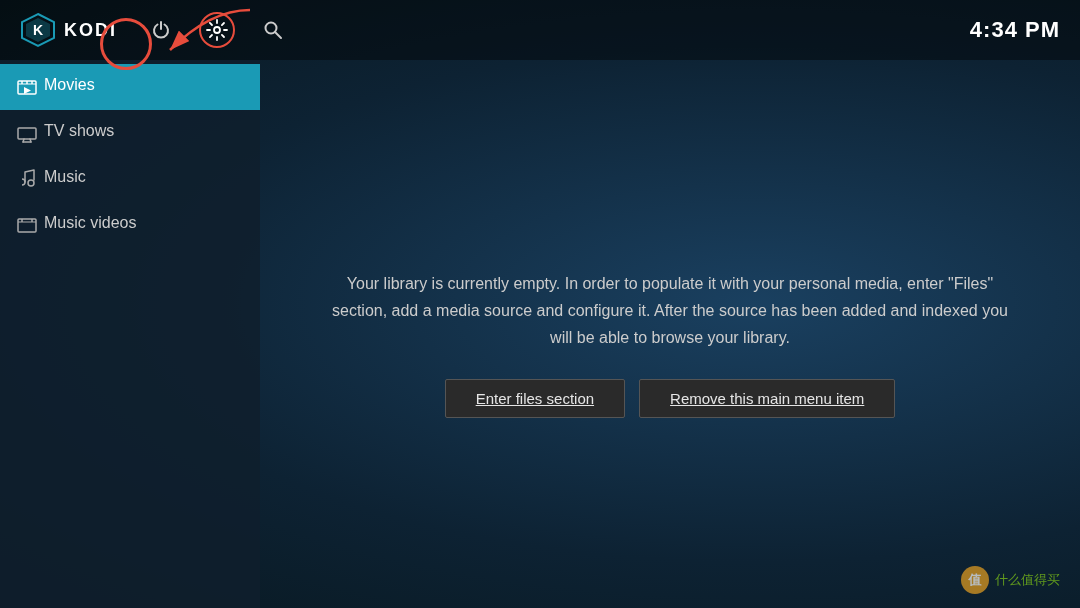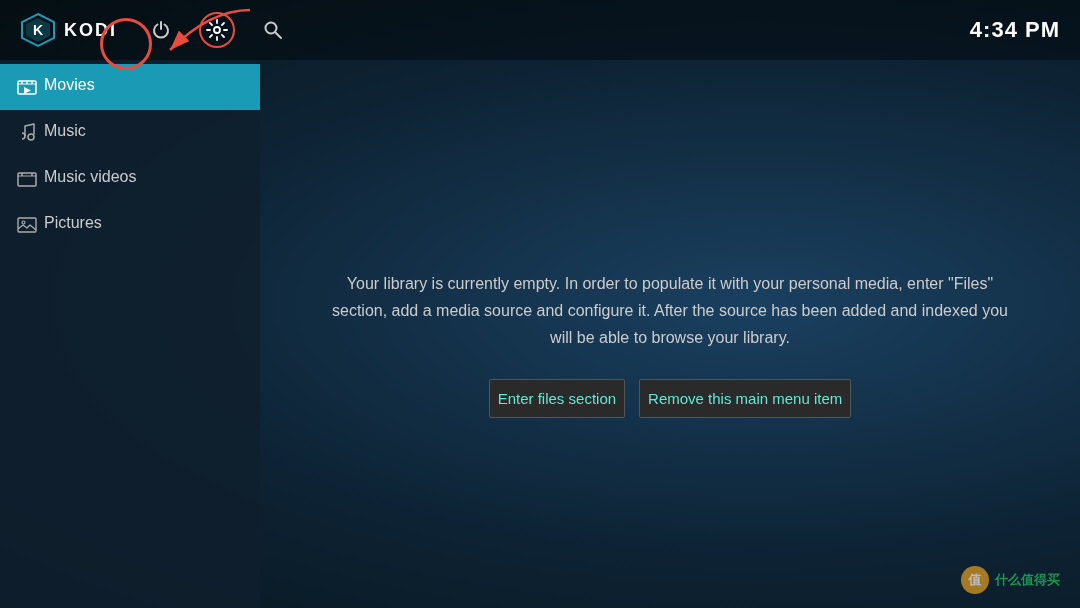--- a/index.html
+++ b/index.html
@@ -164,28 +164,29 @@
       margin-bottom: 28px;
     }
 
     .action-buttons {
       display: flex;
       gap: 14px;
       justify-content: center;
     }
 
     .action-btn {
-      padding: 10px 8px;
+      padding: 10px 30px;
       background: #2a2a2a;
       border: 1px solid #555;
-      color: #5eead4;
+      color: #e5e5e5;
       font-size: 15px;
       cursor: pointer;
       border-radius: 2px;
       transition: background 0.2s, border-color 0.2s;
+      text-decoration: underline;
     }
 
     
     .watermark {
       position: absolute;
       bottom: 14px;
       right: 20px;
       display: flex;
       align-items: center;
       gap: 6px;
@@ -200,22 +201,21 @@
       display: flex;
       align-items: center;
       justify-content: center;
       font-size: 13px;
       font-weight: bold;
       color: #fff;
     }
 
     .watermark-text {
       font-size: 13px;
-      color: #22c55e;
-      font-weight: bold;
+      color: #84cc16;
     }
 
     
     .red-circle {
       position: absolute;
       top: 18px;
       left: 100px;
       width: 52px;
       height: 52px;
       border: 3px solid #e74c3c;
@@ -297,20 +297,31 @@
             <line x1="1" y1="7" x2="19" y2="7" stroke="#fff" stroke-width="1"></line>
             <line x1="5" y1="4" x2="5" y2="7" stroke="#fff" stroke-width="1.5"></line>
             <line x1="10" y1="4" x2="10" y2="7" stroke="#fff" stroke-width="1.5"></line>
             <line x1="15" y1="4" x2="15" y2="7" stroke="#fff" stroke-width="1.5"></line>
             <polygon points="7,10 14,13.5 7,17" fill="#fff"></polygon>
           </svg>
         </div>
         <span class="item-label">Movies</span>
       </div>
 
+      <div class="sidebar-item">
+        <div class="item-icon">
+          <svg width="20" height="20" viewBox="0 0 20 20" fill="none">
+            <rect x="1" y="5" width="18" height="11" rx="1" stroke="#aaa" stroke-width="1.5"></rect>
+            <line x1="7" y1="16" x2="6" y2="19" stroke="#aaa" stroke-width="1.5" stroke-linecap="round"></line>
+            <line x1="13" y1="16" x2="14" y2="19" stroke="#aaa" stroke-width="1.5" stroke-linecap="round"></line>
+            <line x1="6" y1="19" x2="14" y2="19" stroke="#aaa" stroke-width="1.5" stroke-linecap="round"></line>
+          </svg>
+        </div>
+        <span class="item-label">TV shows</span>
+      </div>
 
       <div class="sidebar-item">
         <div class="item-icon">
           <svg width="20" height="20" viewBox="0 0 20 20" fill="none">
             <path d="M5 16 A3 3 0 1 0 5 10" stroke="#aaa" stroke-width="1.5"></path>
             <path d="M8 13 L8 3 L17 1 L17 11" stroke="#aaa" stroke-width="1.5" stroke-linecap="round" stroke-linejoin="round"></path>
             <circle cx="14" cy="14" r="3" stroke="#aaa" stroke-width="1.5"></circle>
           </svg>
         </div>
         <span class="item-label">Music</span>
@@ -325,30 +336,20 @@
             <line x1="15" y1="4" x2="15" y2="7" stroke="#aaa" stroke-width="1.5"></line>
           </svg>
         </div>
         <span class="item-label">Music videos</span>
       </div>
 
 
 
 
 
-      <div class="sidebar-item">
-        <div class="item-icon">
-          <svg width="20" height="20" viewBox="0 0 20 20" fill="none">
-            <rect x="1" y="3" width="18" height="14" rx="1" stroke="#aaa" stroke-width="1.4"></rect>
-            <circle cx="6.5" cy="7.5" r="1.5" stroke="#aaa" stroke-width="1.2"></circle>
-            <path d="M1 14 L6 10 L10 13 L13 10 L19 15" stroke="#aaa" stroke-width="1.3" stroke-linejoin="round"></path>
-          </svg>
-        </div>
-        <span class="item-label">Pictures</span>
-      </div>
     </div>
 
     <div class="content">
       <div class="content-inner">
         <p class="empty-message">Your library is currently empty. In order to populate it with your personal media, enter "Files" section, add a media source and configure it. After the source has been added and indexed you will be able to browse your library.</p>
         <div class="action-buttons">
           <button class="action-btn">Enter files section</button>
           <button class="action-btn">Remove this main menu item</button>
         </div>
       </div>

